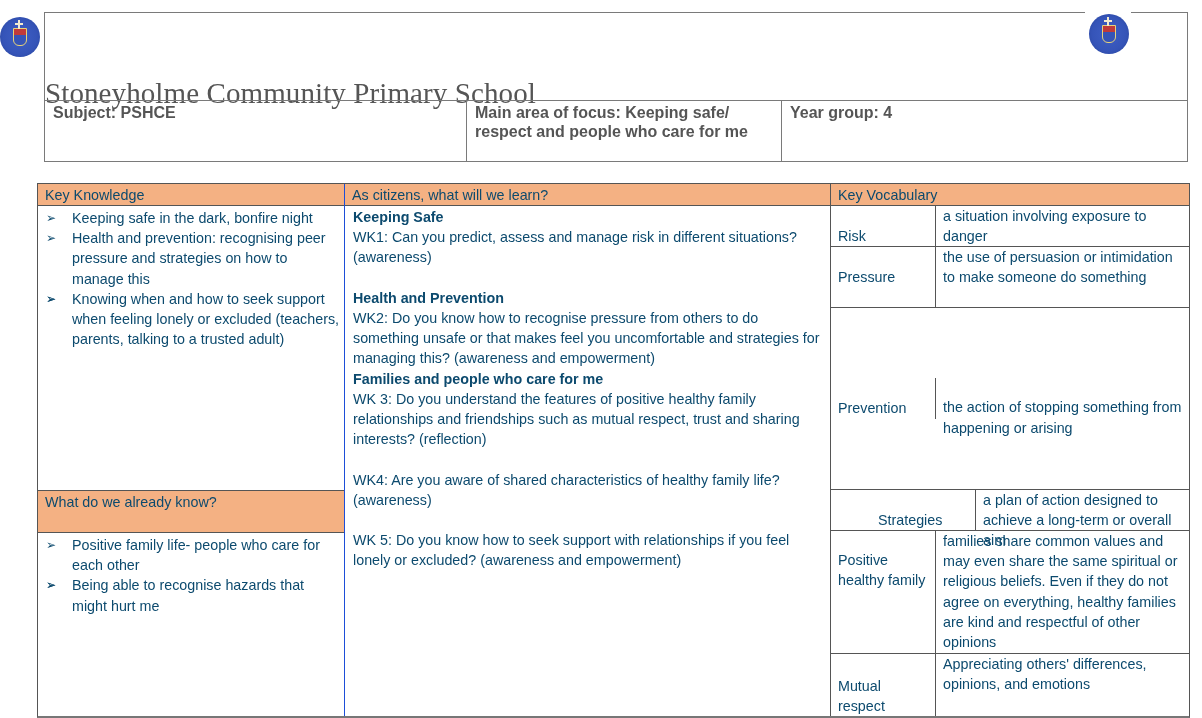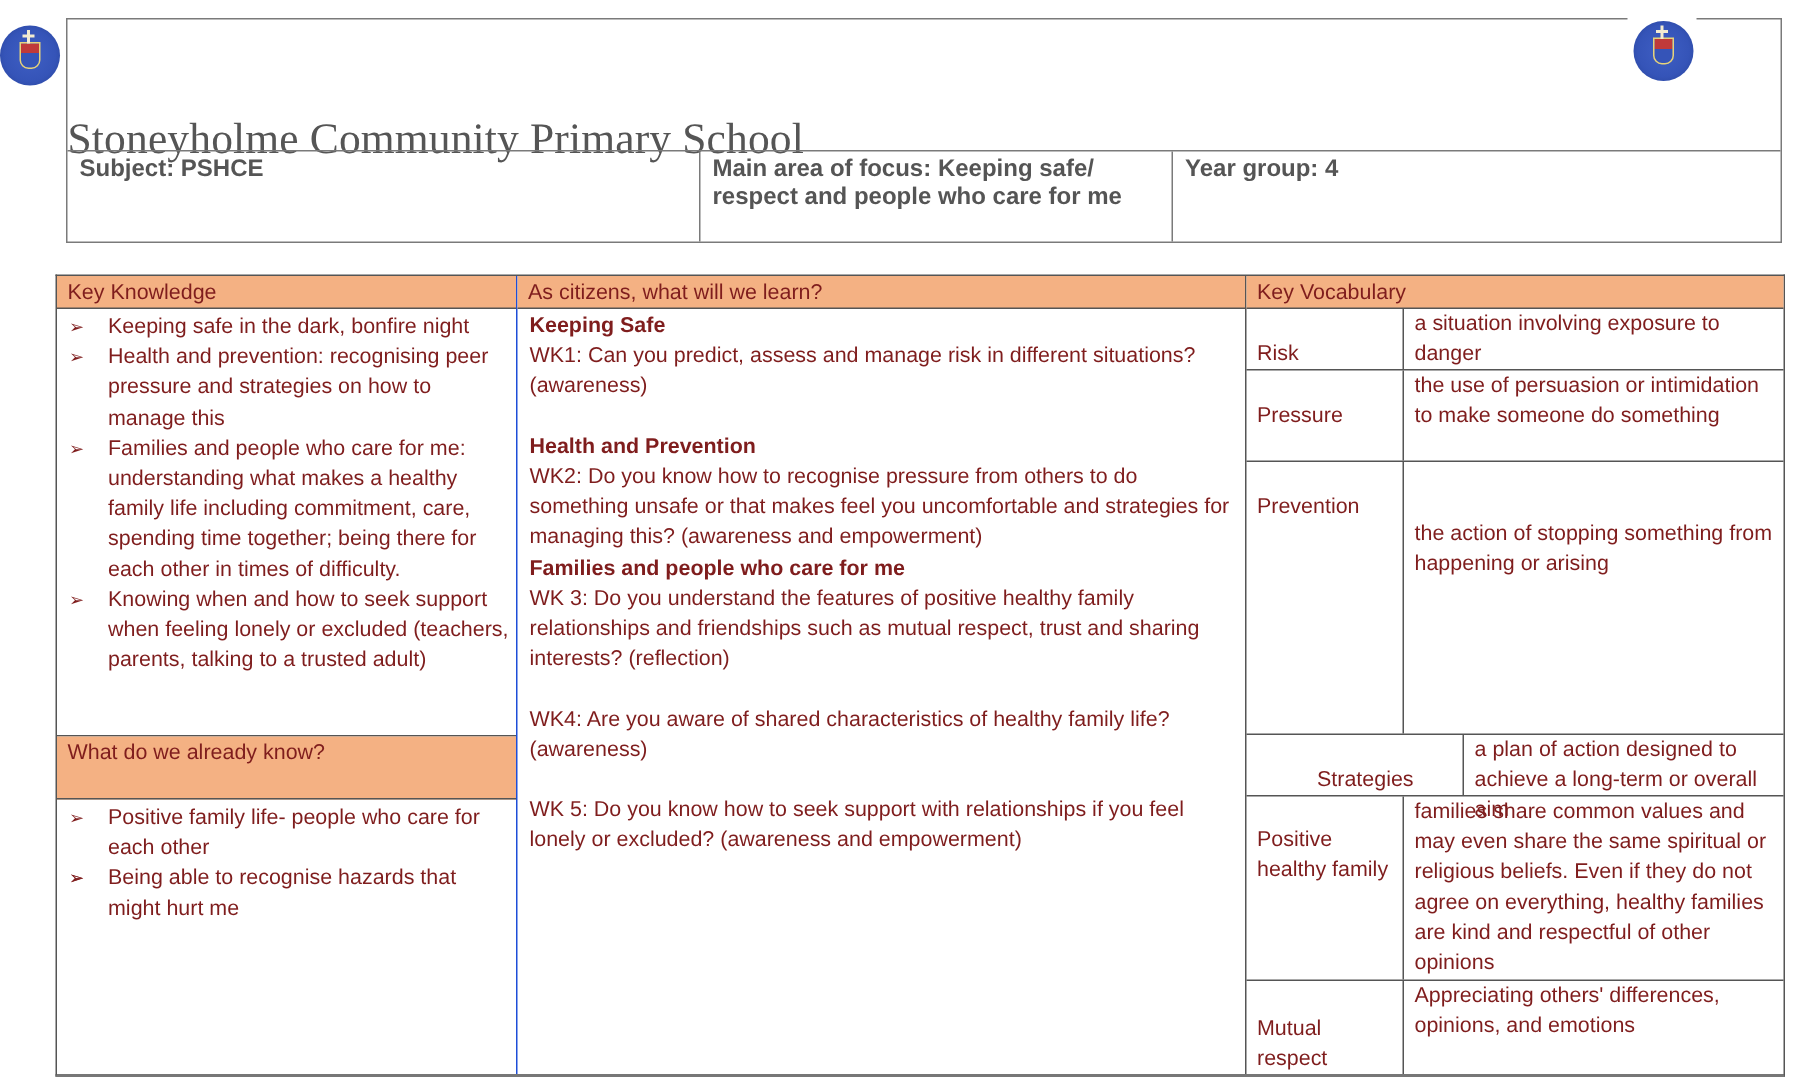--- a/index.html
+++ b/index.html
@@ -14,21 +14,21 @@
 
     .head-box { position: absolute; left: 44px; top: 12px; width: 1144px; height: 150px; border: 1px solid #7a7a7a; box-sizing: border-box; }
     .head-gap { position: absolute; left: 1085px; top: 11px; width: 46px; height: 3px; background: #fff; }
     .school-title { position: absolute; left: 0; right: 0; top: 64px; text-align: left; font-size: 29px; color: #555; font-family: Liberation Serif, serif; letter-spacing: 0.1px; }
     .head-row { position: absolute; left: 0; right: 0; top: 87px; bottom: 0; border-top: 1px solid #7a7a7a; display: flex; }
     .head-cell { box-sizing: border-box; padding: 2px 8px; font-weight: bold; font-size: 16px; color: #555; line-height: 19px; }
     .head-cell.c1 { width: 421px; }
     .head-cell.c2 { width: 315px; border-left: 1px solid #7a7a7a; }
     .head-cell.c3 { flex: 1; border-left: 1px solid #7a7a7a; }
 
-    .main { position: absolute; left: 37px; top: 183px; width: 1153px; height: 535px; border: 1px solid #555; border-bottom: 2px solid #777; box-sizing: border-box; font-family: "Liberation Sans", sans-serif; font-size: 14.3px; color: #7f1d1d; }
+    .main { position: absolute; left: 37px; top: 183px; width: 1153px; height: 535px; border: 1px solid #555; border-bottom: 2px solid #777; box-sizing: border-box; font-family: "Liberation Sans", sans-serif; font-size: 14.3px; color: #0c4a6e; }
     .col { position: absolute; top: 0; bottom: 0; box-sizing: border-box; }
     .col1 { left: 0; width: 306px; }
     .col2 { left: 306px; width: 486px; border-left: 1px solid #1d4ed8; }
     .col3 { left: 792px; right: 0; border-left: 1px solid #555; }
     .orange { background: #f4b183; }
     .hdr { height: 22px; border-bottom: 1px solid #555; padding: 1px 7px; box-sizing: border-box; line-height: 20px; }
     .bullets { list-style: none; margin: 0; padding: 2px 0 0 0; }
     .bullets li { position: relative; padding-left: 34px; padding-right: 4px; line-height: 20.2px; }
     .bullets li .arrow { position: absolute; left: 8px; top: 0; font-size: 12px; }
     .kk-body { height: 285px; border-bottom: 1px solid #555; box-sizing: border-box; }
@@ -65,21 +65,21 @@
 </div>
 
 <div class="main">
 
   <div class="col col1">
     <div class="hdr orange">Key Knowledge</div>
     <div class="kk-body">
       <ul class="bullets">
         <li><span class="arrow">➢</span><span>Keeping safe in the dark, bonfire night</span></li>
         <li><span class="arrow">➢</span><span>Health and prevention: recognising peer pressure and strategies on how to manage this</span></li>
-        <li><span class="arrow">➢</span><span>Families and people who care for me: understanding what makes a healthy family life including commitment, care, spending time together; being there for each other in times of difficulty.</span></li>
+        <li><span class="arrow">➢</span></li>
         <li><span class="arrow">➢</span><span>Knowing when and how to seek support when feeling lonely or excluded (teachers, parents, talking to a trusted adult)</span></li>
       </ul>
     </div>
     <div class="wdk-hdr orange">What do we already know?</div>
     <ul class="bullets">
       <li><span class="arrow">➢</span><span>Positive family life- people who care for each other</span></li>
       <li><span class="arrow">➢</span></li>
       <li><span class="arrow">➢</span><span>Being able to recognise hazards that might hurt me</span></li>
     </ul>
   </div>
@@ -104,21 +104,21 @@
   <div class="col col3">
     <div class="hdr orange">Key Vocabulary</div>
     <div class="vocab-row" style="height:41px;">
       <div class="vterm" style="align-items:flex-end;">Risk</div>
       <div class="vdef">a situation involving exposure to danger</div>
     </div>
     <div class="vocab-row" style="height:61px;">
       <div class="vterm" style="align-items:center;">Pressure</div>
       <div class="vdef">the use of persuasion or intimidation to make someone do something</div>
     </div>
-    <div class="vocab-row" style="height:182px;">
+    <div class="vocab-row" style="height:182px;align-items:center;">
       <div class="vterm" style="align-items:flex-start; padding-top:20px;">Prevention</div>
       <div class="vdef" style="padding-top:38px;">the action of stopping something from happening or arising</div>
     </div>
     <div class="vocab-row" style="height:41px;">
       <div class="vterm" style="align-items:flex-end;margin-left:40px;">Strategies</div>
       <div class="vdef">a plan of action designed to achieve a long-term or overall aim</div>
     </div>
     <div class="vocab-row" style="height:123px;">
       <div class="vterm" style="align-items:flex-start; padding-top:19px;">Positive healthy family</div>
       <div class="vdef">families share common values and may even share the same spiritual or religious beliefs. Even if they do not agree on everything, healthy families are kind and respectful of other opinions</div>

